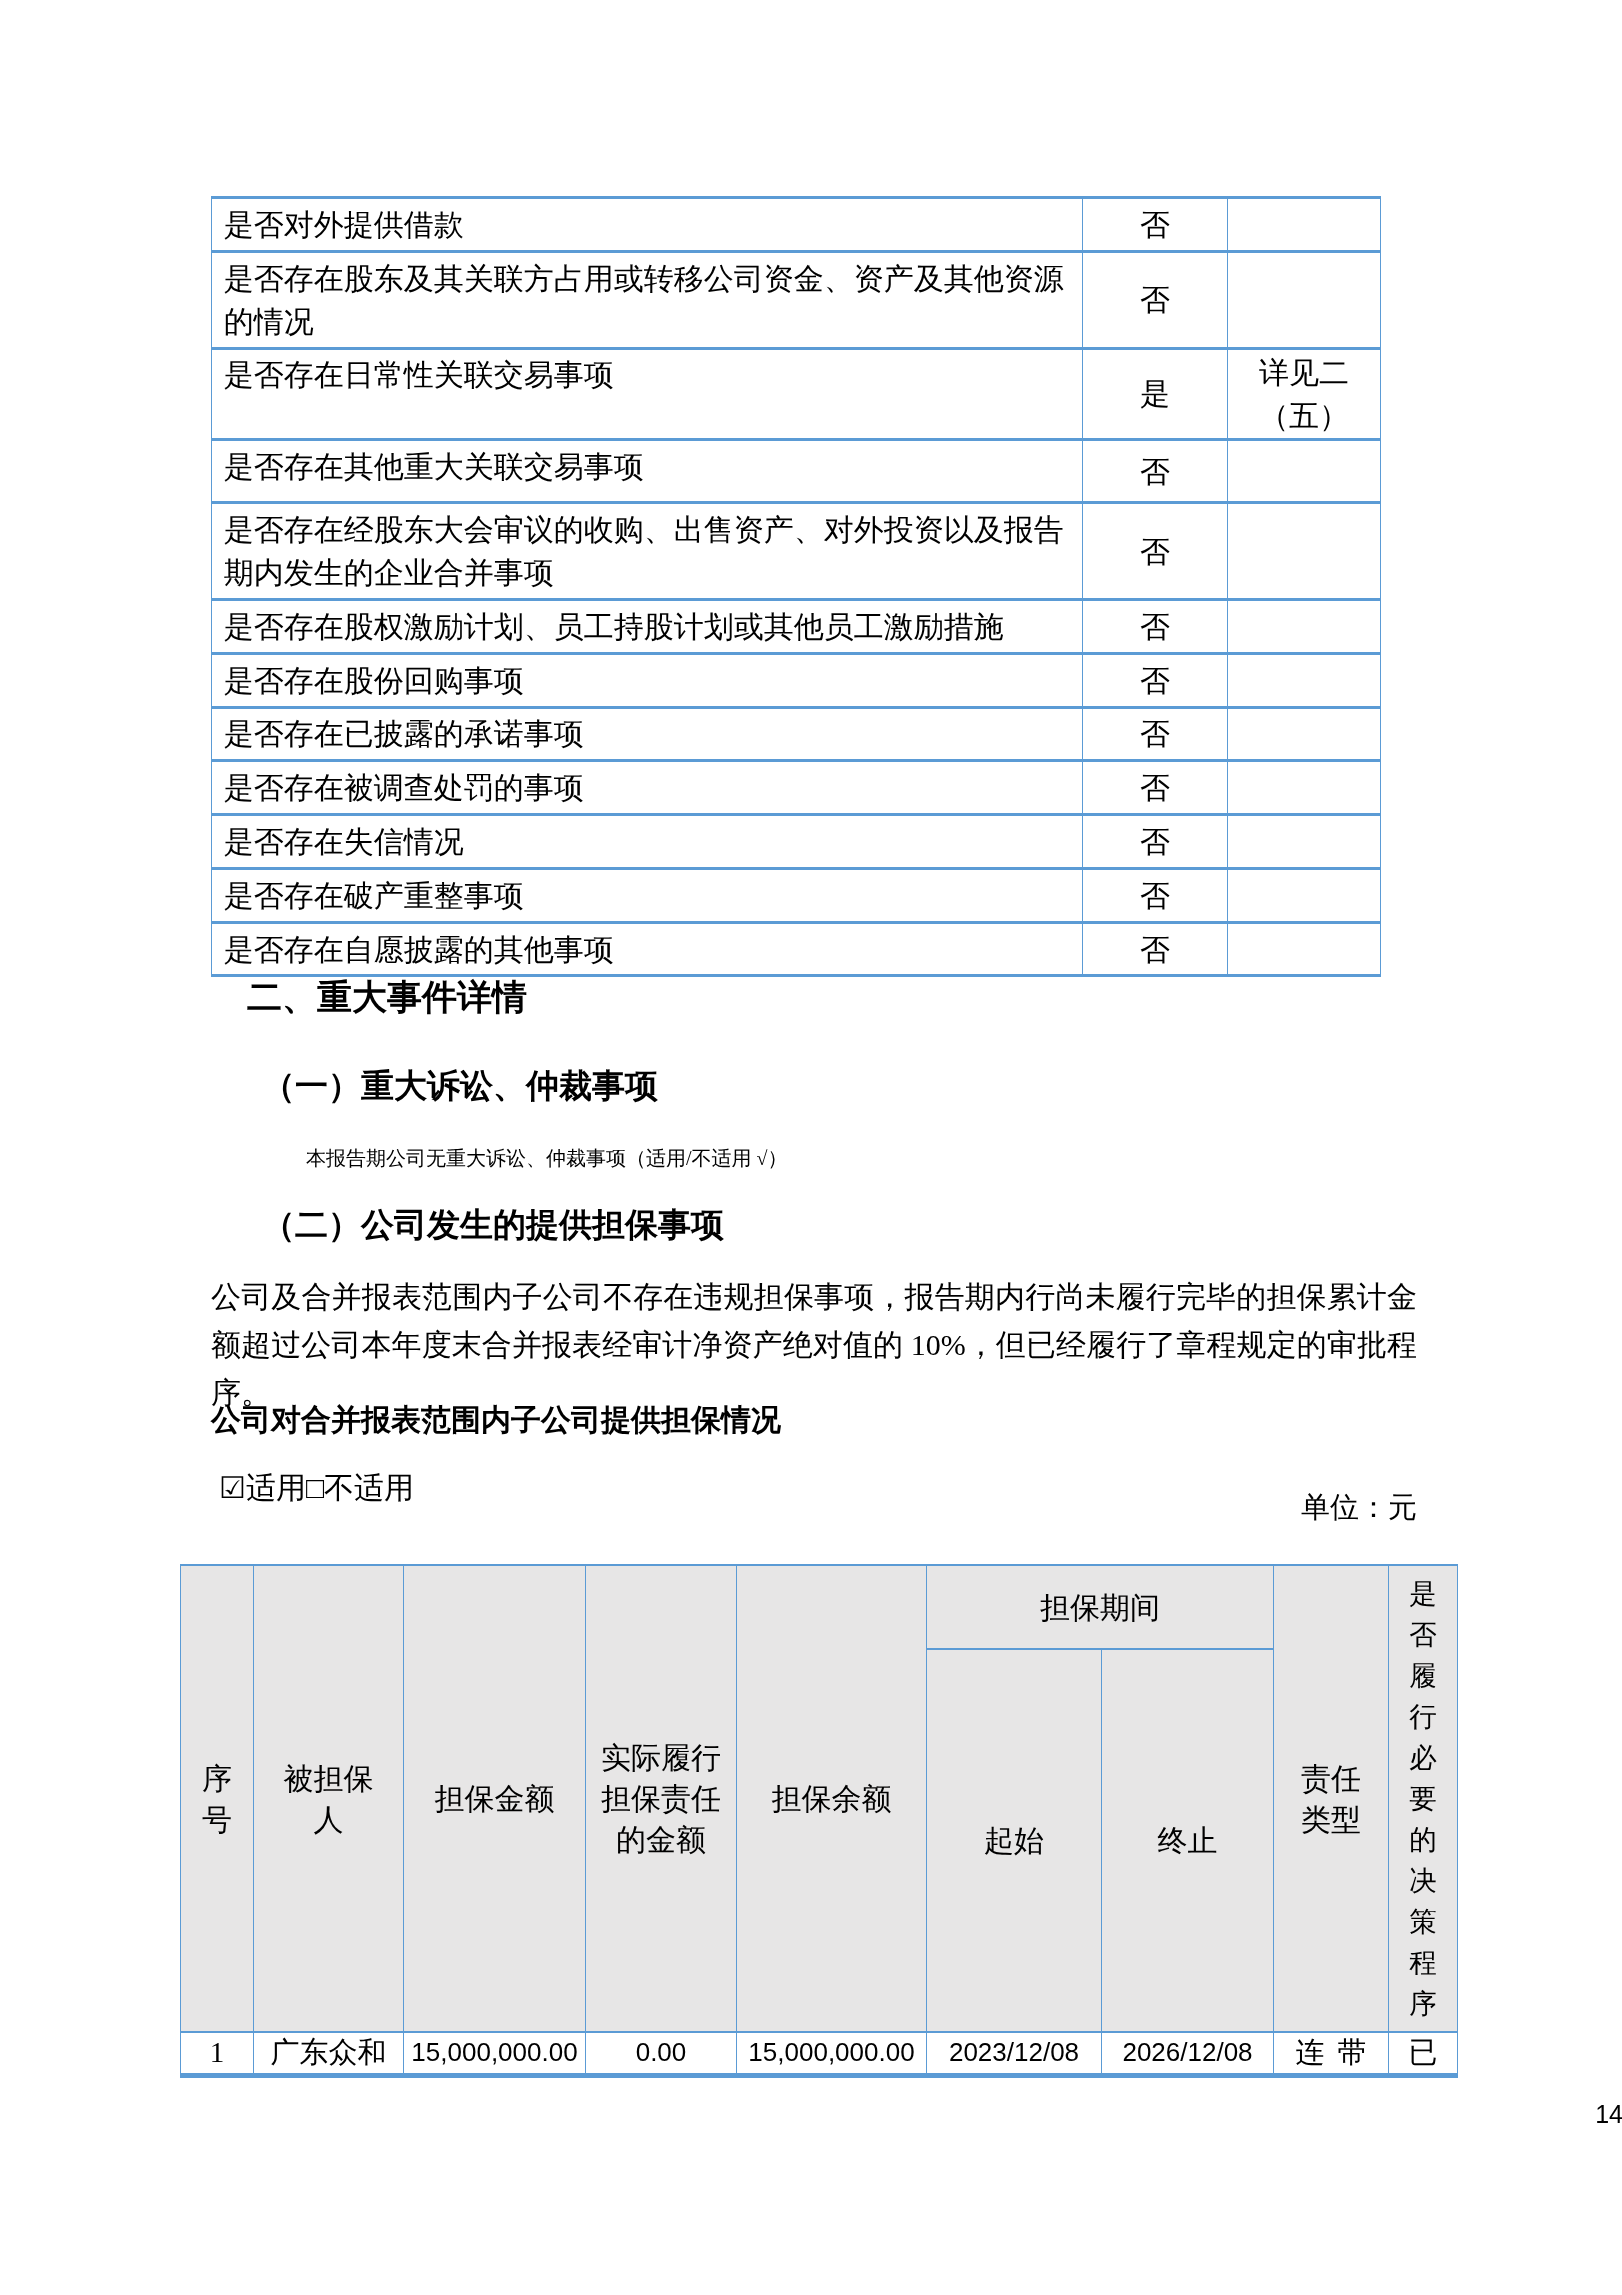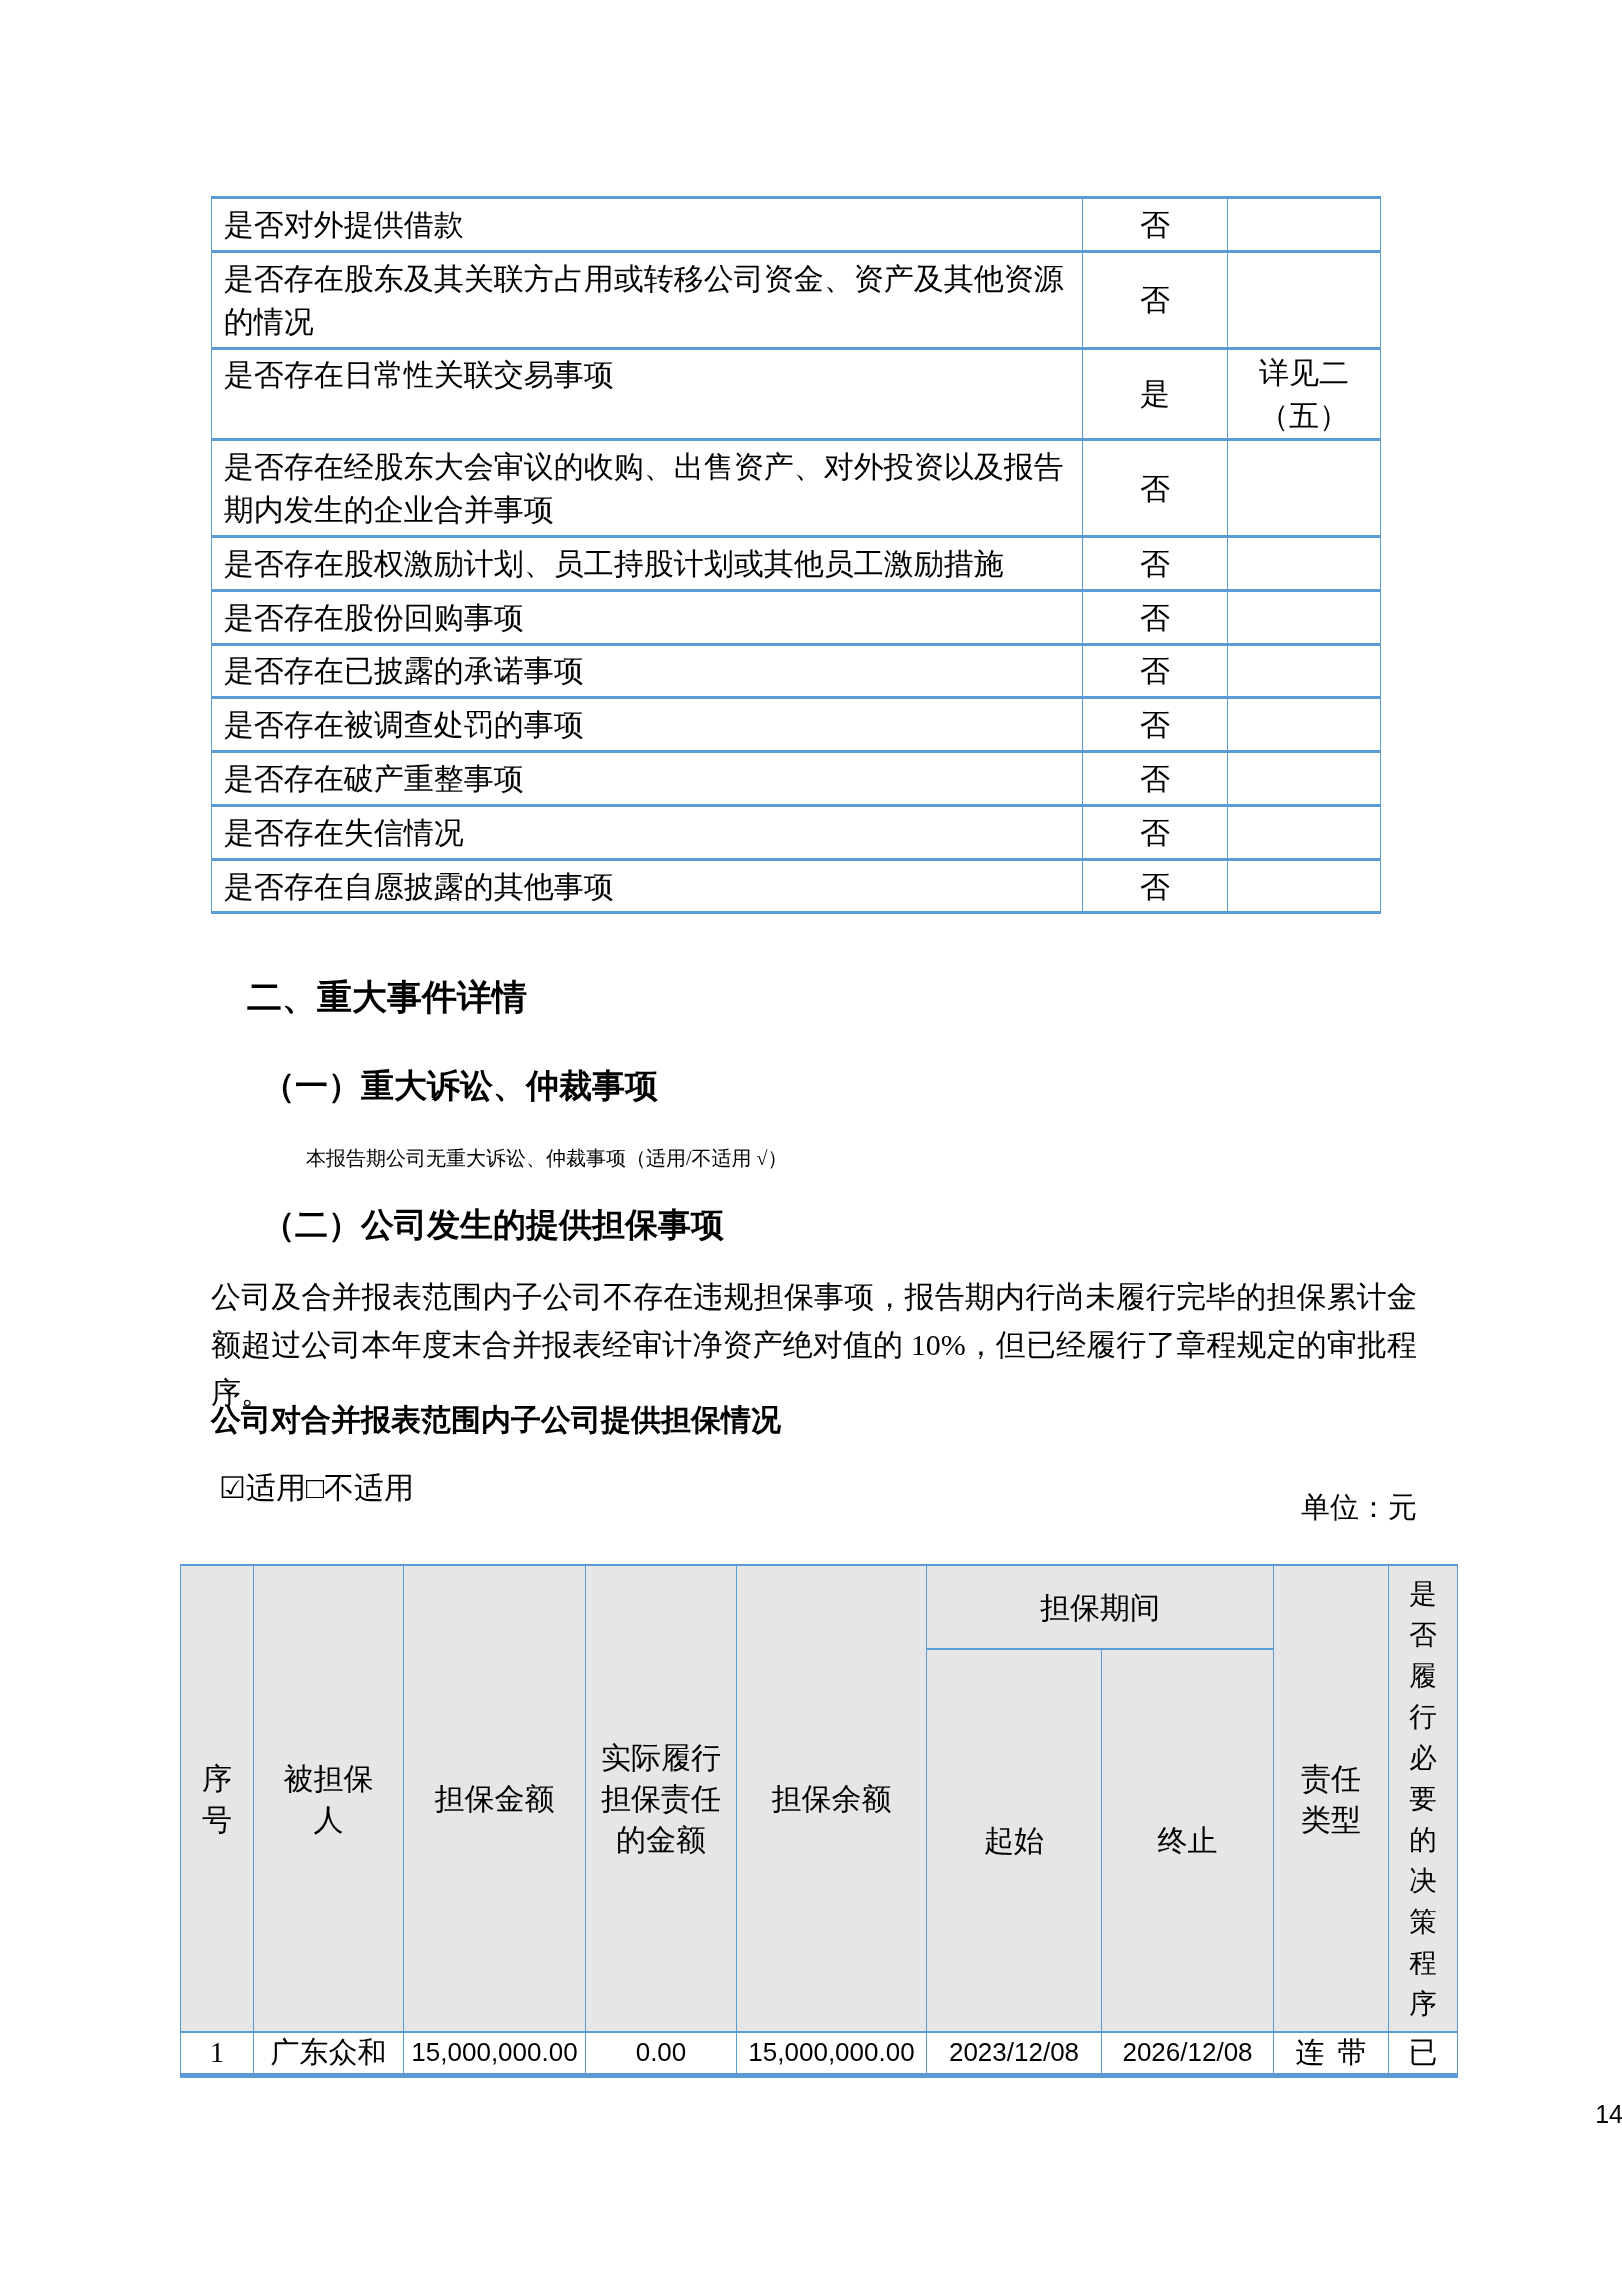--- a/index.html
+++ b/index.html
@@ -108,20 +108,25 @@
         <td class="q">是否存在股东及其关联方占用或转移公司资金、资产及其他资源的情况</td>
         <td class="a">否</td>
         <td class="n"></td>
       </tr>
       <tr style="height:86px">
         <td class="q">是否存在日常性关联交易事项</td>
         <td class="a">是</td>
         <td class="n">详见二
 （五）</td>
       </tr>
+      <tr style="height:63px">
+        <td class="q">是否存在其他重大关联交易事项</td>
+        <td class="a">否</td>
+        <td class="n"></td>
+      </tr>
       <tr style="height:86px">
         <td class="q">是否存在经股东大会审议的收购、出售资产、对外投资以及报告期内发生的企业合并事项</td>
         <td class="a">否</td>
         <td class="n"></td>
       </tr>
       <tr style="height:43px">
         <td class="q">是否存在股权激励计划、员工持股计划或其他员工激励措施</td>
         <td class="a">否</td>
         <td class="n"></td>
       </tr>
@@ -133,27 +138,27 @@
       <tr style="height:47px">
         <td class="q">是否存在已披露的承诺事项</td>
         <td class="a">否</td>
         <td class="n"></td>
       </tr>
       <tr style="height:47px">
         <td class="q">是否存在被调查处罚的事项</td>
         <td class="a">否</td>
         <td class="n"></td>
       </tr>
+      <tr style="height:47px">
+        <td class="q">是否存在失信情况</td>
+        <td class="a">否</td>
+        <td class="n"></td>
+      </tr>
       <tr style="height:43px">
         <td class="q">是否存在破产重整事项</td>
-        <td class="a">否</td>
-        <td class="n"></td>
-      </tr>
-      <tr style="height:47px">
-        <td class="q">是否存在失信情况</td>
         <td class="a">否</td>
         <td class="n"></td>
       </tr>
       <tr style="height:47px">
         <td class="q">是否存在自愿披露的其他事项</td>
         <td class="a">否</td>
         <td class="n"></td>
       </tr>
     </tbody>
   </table>

